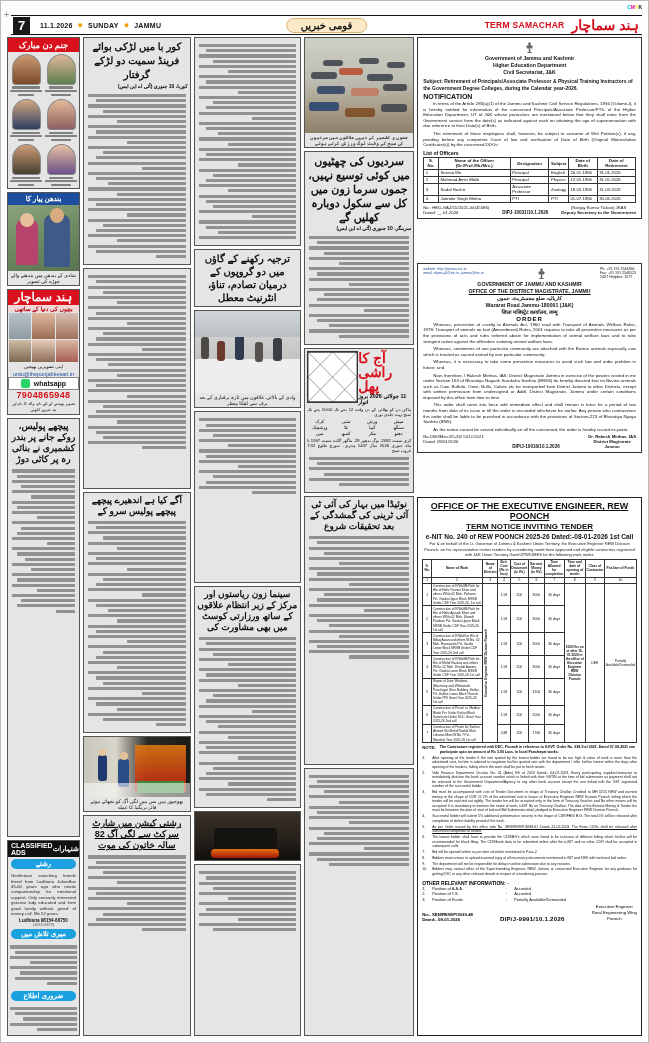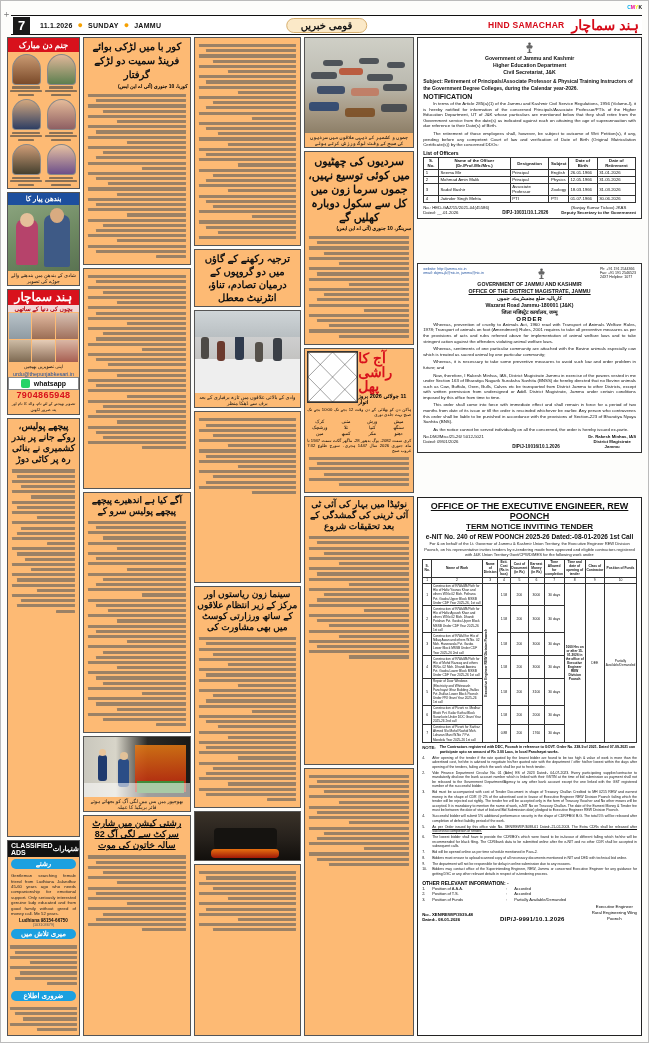--- a/index.html
+++ b/index.html
@@ -39,21 +39,21 @@
   }
   .mh-right{ margin-left:auto; display:flex; align-items:center; gap:7px; padding-right:3px;}
   .mh-eng{ color:#d60a18; font-size:8.5px; font-weight:bold; letter-spacing:.3px;}
   .mh-urdu{ color:#d60a18; font-size:14px; font-weight:bold; direction:rtl;}
 
   
   .body-area{ position:absolute; left:6px; top:36px; right:6px; bottom:6px; display:flex; gap:3px;}
   .col{ display:flex; flex-direction:column; gap:3px;}
   .c1{ width:73px;} .c2{ width:110px;} .c3{ width:110px;}
   .c4{ width:110px;} .c5{ width:230px;gap:44px;}
-  .box{ border:.6px solid #555; background:#fdba74; overflow:hidden; position:relative;}
+  .box{ border:.6px solid #555; background:#e5e5e5; overflow:hidden; position:relative;}
   .urdu-lines{ direction:rtl; padding:2px; }
   .ln{ height:3.1px; background:#5d5d5d; opacity:.62; margin:2.1px 0; border-radius:.4px;}
   .ln.s80{width:80%} .ln.s92{width:92%} .ln.s70{width:70%} .ln.s60{width:60%}
   .ln.s45{width:45%} .ln.s100{width:100%} .ln.s30{width:30%} .ln.s85{width:85%}
 
   .hdl{ direction:rtl; text-align:center; font-weight:bold; color:#111;}
 
   
   .bday-title{
     background:#d8111c; color:#fff; text-align:center; font-weight:bold;
@@ -157,21 +157,21 @@
 
   <div class="masthead">
     <div class="pagebox">7</div>
     <div class="mh-date">11.1.2026</div>
     <span class="mh-dot">●</span>
     <div class="mh-day">SUNDAY</div>
     <span class="mh-dot">●</span>
     <div class="mh-city">JAMMU</div>
     <div class="mh-center">قومی خبریں</div>
     <div class="mh-right">
-      <div class="mh-eng">HIND SAMACHAR</div>
+      <div class="mh-eng">TERM SAMACHAR</div>
       <div class="mh-urdu">ہند سماچار</div>
     </div>
   </div>
 
   <div class="body-area">
 
     <div class="col c1">
 
       <div class="box">
         <div class="bday-title">جنم دن مبارک</div>

